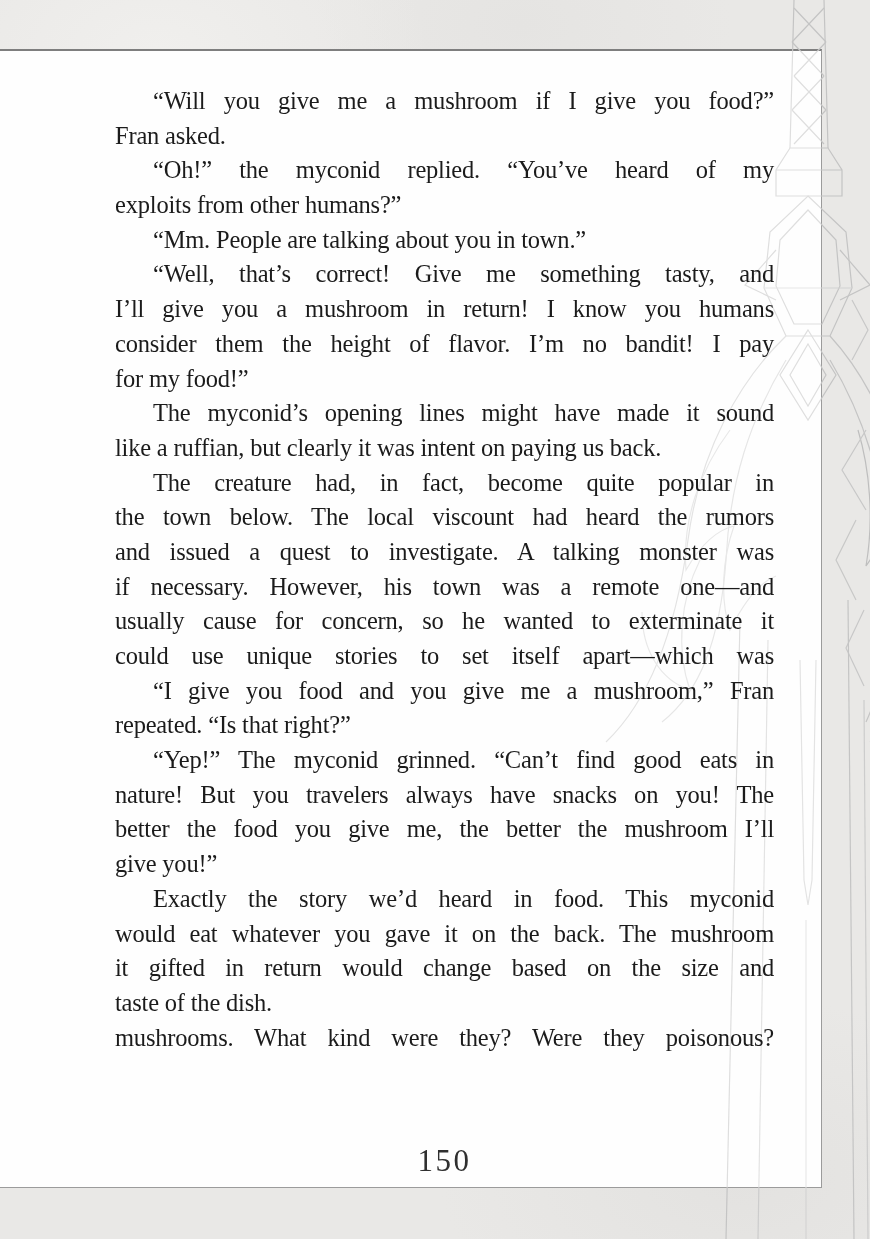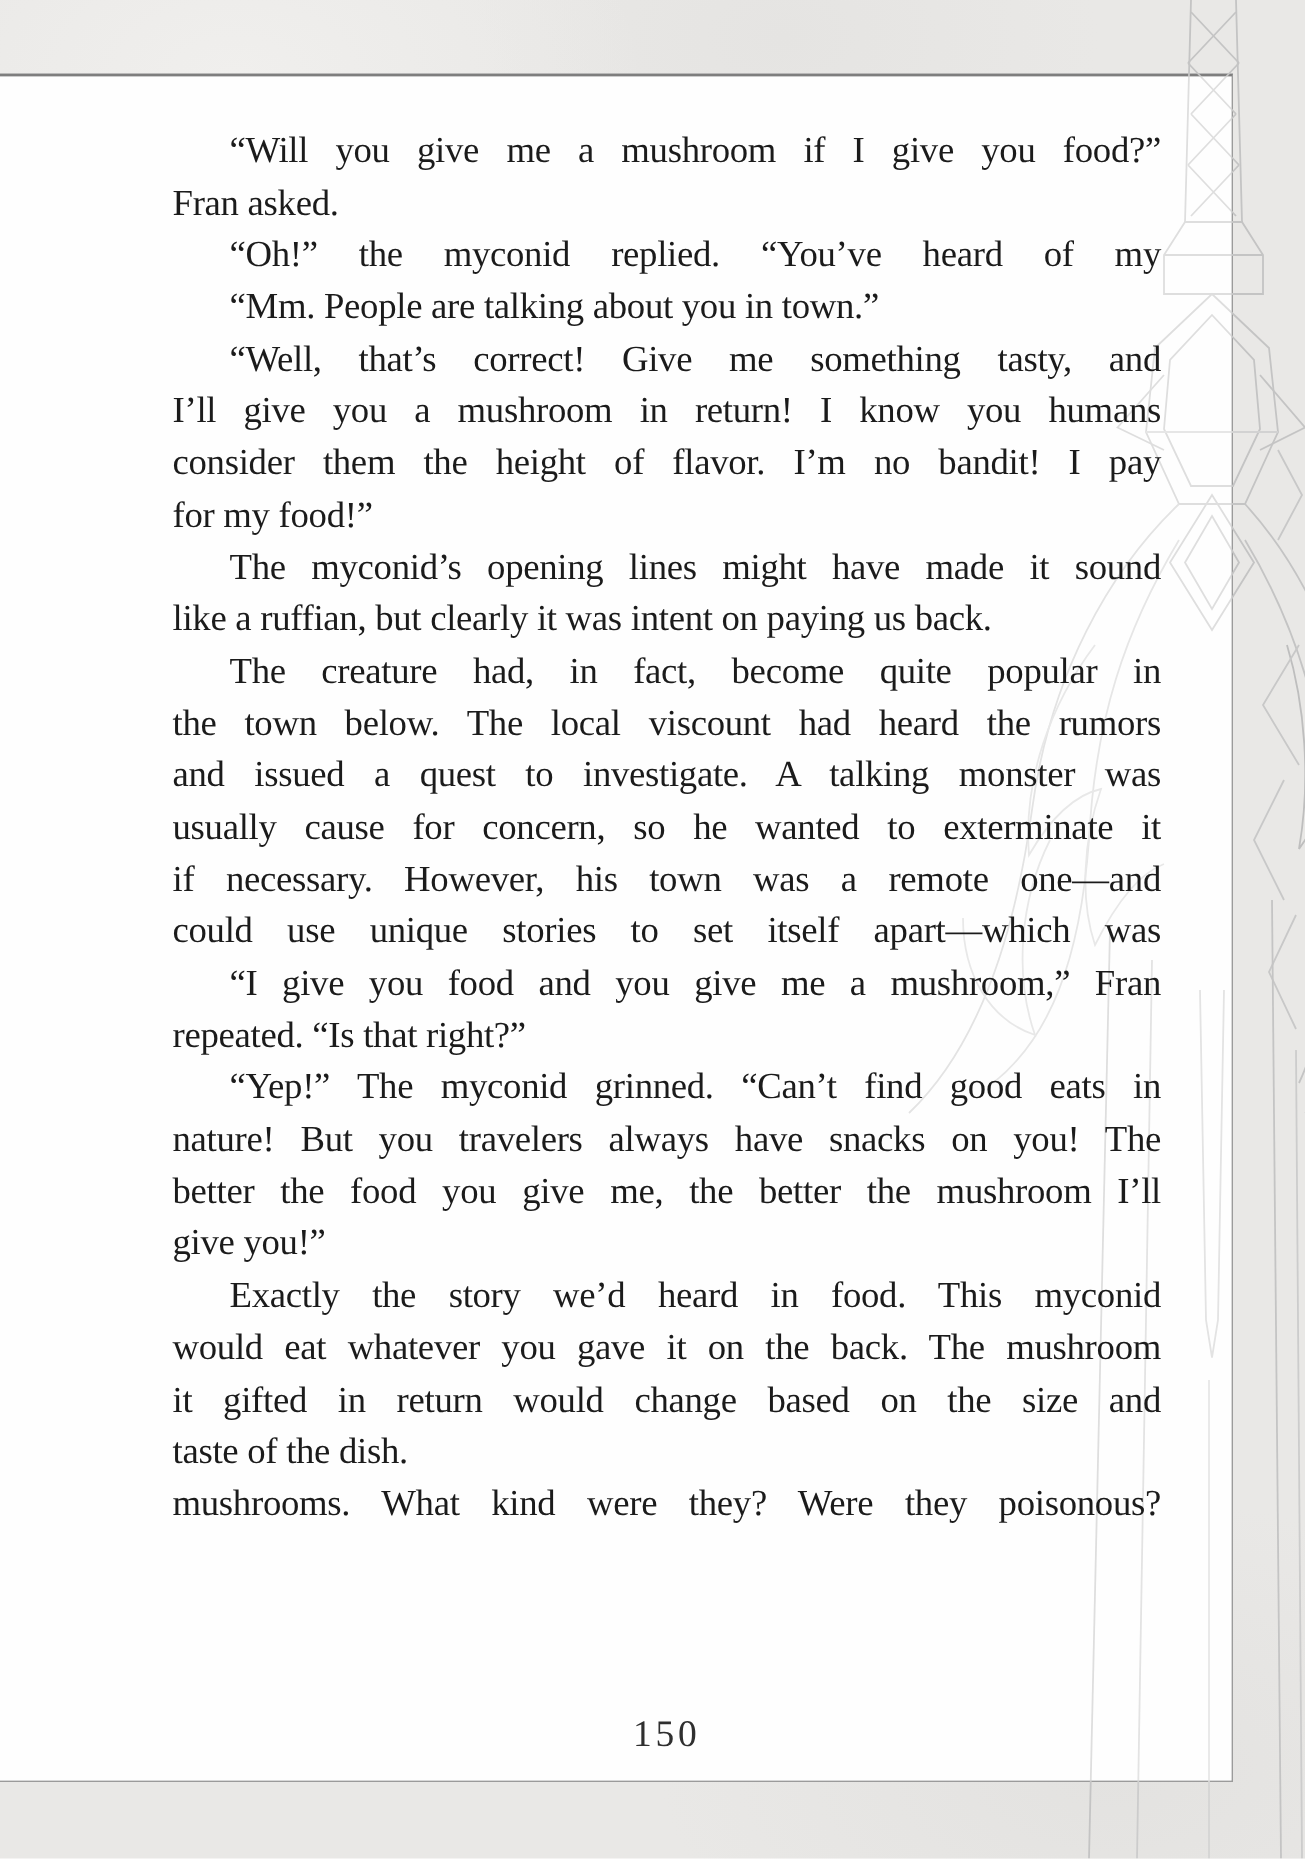--- a/index.html
+++ b/index.html
@@ -58,21 +58,21 @@
     white-space: normal;
   }
   .line.full { text-align-last: justify; }
   .line.indent { text-indent: 38px; }
   .folio {
     position: absolute;
     left: 115px; top: 1143px;
     width: 659px;
     z-index: 3;
     text-align: center;
-    font-size: 25px;
+    font-size: 31px;
     letter-spacing: 2.5px;
     color: #2f2f2f;
   }
 </style>
 </head>
 <body>
 
 <div class="canvas">
 
   <div class="page-bg"></div>
@@ -110,32 +110,33 @@
     <path d="M848,600 L854,1239"></path>
     <path d="M864,700 L868,1239" stroke="#cccccc"></path>
   </svg>
 
   <div class="sword-fade"></div>
 
   <div class="content" id="paragraphs">
       <div class="line indent full">“Will you give me a mushroom if I give you food?”</div>
       <div class="line">Fran asked.</div>
       <div class="line indent full">“Oh!” the myconid replied. “You’ve heard of my</div>
+      <div class="line">exploits from other humans?”</div>
       <div class="line indent">“Mm. People are talking about you in town.”</div>
       <div class="line indent full">“Well, that’s correct! Give me something tasty, and</div>
       <div class="line full">I’ll give you a mushroom in return! I know you humans</div>
       <div class="line full">consider them the height of flavor. I’m no bandit! I pay</div>
       <div class="line">for my food!”</div>
       <div class="line indent full">The myconid’s opening lines might have made it sound</div>
       <div class="line">like a ruffian, but clearly it was intent on paying us back.</div>
       <div class="line indent full">The creature had, in fact, become quite popular in</div>
       <div class="line full">the town below. The local viscount had heard the rumors</div>
       <div class="line full">and issued a quest to investigate. A talking monster was</div>
+      <div class="line full">if necessary. However, his town was a remote one—and</div>
       <div class="line full">usually cause for concern, so he wanted to exterminate it</div>
-      <div class="line full">if necessary. However, his town was a remote one—and</div>
       <div class="line full">could use unique stories to set itself apart—which was</div>
       <div class="line indent full">“I give you food and you give me a mushroom,” Fran</div>
       <div class="line">repeated. “Is that right?”</div>
       <div class="line indent full">“Yep!” The myconid grinned. “Can’t find good eats in</div>
       <div class="line full">nature! But you travelers always have snacks on you! The</div>
       <div class="line full">better the food you give me, the better the mushroom I’ll</div>
       <div class="line">give you!”</div>
       <div class="line indent full">Exactly the story we’d heard in food. This myconid</div>
       <div class="line full">would eat whatever you gave it on the back. The mushroom</div>
       <div class="line full">it gifted in return would change based on the size and</div>

